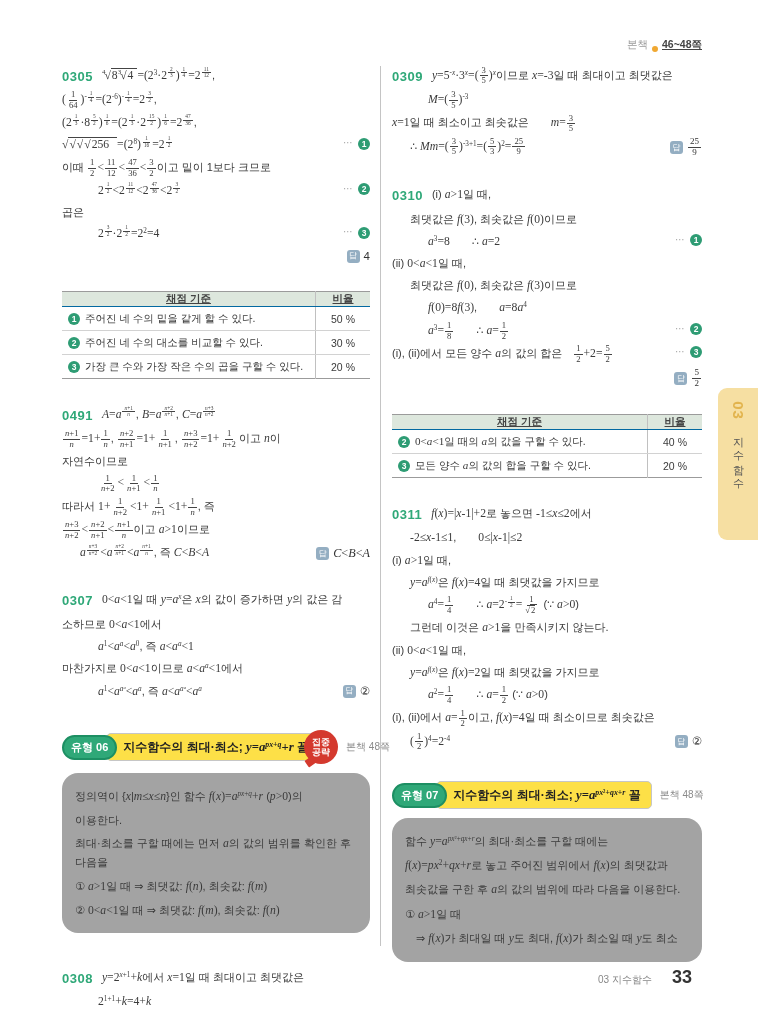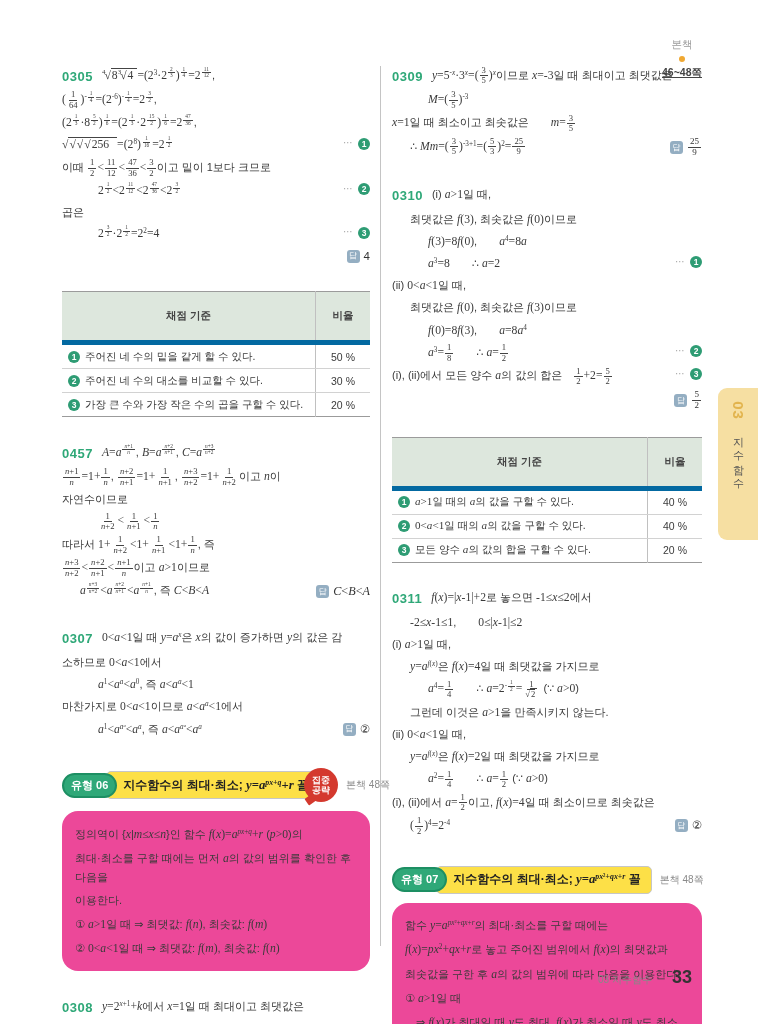--- a/index.html
+++ b/index.html
@@ -1,19 +1,19 @@
 <!DOCTYPE html>
 <html><head>
 <meta charset="utf-8">
 <style>
   html,body{margin:0;padding:0;background:#e9e9e9;}
   .page{position:relative;width:758px;height:1024px;background:#ffffff;overflow:hidden;
         font-family:"Liberation Sans","DejaVu Sans",sans-serif;color:#3a3a3a;font-size:11px;}
   
-  .hdr{position:absolute;top:38px;right:56px;font-size:10.5px;color:#999;display:flex;align-items:center;gap:4px;flex-direction:column;}
+  .hdr{position:absolute;top:38px;right:56px;font-size:10.5px;color:#999;display:flex;align-items:flex-end;gap:4px;}
   .hdr .dot{width:6px;height:6px;border-radius:50%;background:var(--dot,#f0a832);display:inline-block;}
   .hdr .pg{color:#444;font-weight:bold;text-decoration:underline;}
   
   .col{position:absolute;top:64px;width:308px;}
   .col.left{left:62px;}
   .col.right{left:392px;width:310px;}
   .divider{position:absolute;left:380px;top:66px;width:1px;height:880px;background:#c4c4c4;}
   
   .sidetab{position:absolute;right:0;top:388px;width:40px;height:152px;background:var(--tab,#f6dfa2);
            border-radius:9px 0 0 9px;display:flex;flex-direction:column;align-items:center;padding-top:14px;box-sizing:border-box;}
@@ -44,39 +44,39 @@
   .fr{display:inline-flex;flex-direction:column;align-items:center;vertical-align:middle;
       line-height:1.1;font-size:.74em;padding:0 1px;text-align:center;}
   .fn{border-bottom:1px solid #444;padding:0 2px;}
   .fd{padding:0 2px;}
   .rad{white-space:nowrap;}
   .ri{font-size:.6em;vertical-align:.6em;margin-right:-1px;}
   .rb{border-top:1px solid #444;padding:0 2px 0 1px;}
   
   .grading{width:100%;border-collapse:collapse;font-size:10.5px;margin:10px 0 24px 0;
            border-top:1.3px solid #9b9b9b;border-bottom:1.3px solid #9b9b9b;}
-  .grading th{background:#dde7dd;font-weight:bold;color:#444;padding:17px 2px;border-bottom:5px solid #0369a1;}
+  .grading th{background:#dde7dd;font-weight:bold;color:#444;padding:0 2px;border-bottom:1px solid #0369a1;text-decoration:underline;}
   .grading td{padding:4.5px 6px;border-bottom:1px solid #d2d2d2;}
   .grading tr:last-child td{border-bottom:none;}
   .grading .ratio{width:42px;text-align:center;border-left:1px solid #c0c0c0;}
   .grading .crit .stepc{margin-right:5px;}
   
-  .concept{margin:28px 0 24px 0;}
+  .concept{margin:28px 0 33px 0;}
   .c-head{display:flex;align-items:center;position:relative;margin-bottom:9px;}
   .cbadge{background:var(--green,#2fa878);border:2px solid #1d8f63;color:#fff;border-radius:14px;
           padding:3px 7px;font-size:11px;font-weight:bold;z-index:2;white-space:nowrap;flex:0 0 auto;}
   .ctitle{border:1.5px solid #c6c6c6;border-radius:5px;background:#fde047;padding:4.5px 10px 4.5px 16px;
           margin-left:-11px;font-weight:bold;font-size:12px;color:#222;flex:1 1 auto;white-space:nowrap;}
   .cfocus{width:34px;height:34px;background:var(--red,#d4392e);border-radius:50%;color:#fff;font-size:9px;
           font-weight:bold;display:flex;flex-direction:column;align-items:center;justify-content:center;
           line-height:1.2;margin-left:-16px;z-index:3;flex:0 0 auto;position:relative;}
   .cfocus:after{content:"";position:absolute;left:2px;bottom:-2px;width:8px;height:8px;background:var(--red,#d4392e);
           transform:rotate(55deg);border-radius:1px;}
   .cref{color:#8a8a8a;font-size:10px;margin-left:8px;white-space:nowrap;flex:0 0 auto;}
-  .c-body{background:#ec4899;border-radius:16px;padding:11px 13px;font-size:11px;}
+  .c-body{background:#a3a3a3;border-radius:16px;padding:11px 13px;font-size:11px;}
   .c-body .line{padding:2.5px 0;}
 </style>
 </head>
 <body>
 
 <div class="page" style="--green: #2fa878; --stepg: #2e9c74; --ansb: #94aec2; --red: #d4392e; --tab: #f6dfa2; --dot: #f0a832;">
   <div class="hdr">
     <span>본책</span>
     <span class="dot"></span>
     <span class="pg">46~48쪽</span>
@@ -226,21 +226,21 @@
             <td class="ratio">30 %</td>
           </tr>
           <tr>
             <td class="crit"><span class="stepc">3</span>가장 큰 수와 가장 작은 수의 곱을 구할 수 있다.</td>
             <td class="ratio">20 %</td>
           </tr>
         </tbody>
       </table>
       <div class="problem">
         <div class="line">
-          <span class="pnum">0457</span>
+          <span class="pnum">0491</span>
           <span class="ltx"><span class="mt"><i>A</i>=<i>a</i><sup><span class="fr">
                   <span class="fn"><i>n</i>+1</span>
                   <span class="fd"><i>n</i></span>
                 </span></sup></span>, <span class="mt"><i>B</i>=<i>a</i><sup><span class="fr">
                   <span class="fn"><i>n</i>+2</span>
                   <span class="fd"><i>n</i>+1</span>
                 </span></sup></span>, <span class="mt"><i>C</i>=<i>a</i><sup><span class="fr">
                   <span class="fn"><i>n</i>+3</span>
                   <span class="fd"><i>n</i>+2</span>
                 </span></sup></span></span>
@@ -352,24 +352,24 @@
             <span>집중</span>
             <span>공략</span>
           </span>
           <span class="cref">본책 48쪽</span>
         </div>
         <div class="c-body">
           <div class="line">
             <span class="ltx">정의역이 {<span class="mt"><i>x</i></span>|<span class="mt"><i>m</i>≤<i>x</i>≤<i>n</i></span>}인 함수 <span class="mt"><i>f</i>(<i>x</i>)=<i>a</i><sup><i>px</i>+<i>q</i></sup>+<i>r</i></span> (<span class="mt"><i>p</i>&gt;0</span>)의</span>
           </div>
           <div class="line">
+            <span class="ltx">이용한다.</span>
+          </div>
+          <div class="line">
             <span class="ltx">최대·최소를 구할 때에는 먼저 <span class="mt"><i>a</i></span>의 값의 범위를 확인한 후 다음을</span>
-          </div>
-          <div class="line">
-            <span class="ltx">이용한다.</span>
           </div>
           <div class="line">
             <span class="ltx">① <span class="mt"><i>a</i>&gt;1</span>일 때 ⇒ 최댓값: <span class="mt"><i>f</i>(<i>n</i>)</span>, 최솟값: <span class="mt"><i>f</i>(<i>m</i>)</span></span>
           </div>
           <div class="line">
             <span class="ltx">② <span class="mt">0&lt;<i>a</i>&lt;1</span>일 때 ⇒ 최댓값: <span class="mt"><i>f</i>(<i>m</i>)</span>, 최솟값: <span class="mt"><i>f</i>(<i>n</i>)</span></span>
           </div>
         </div>
       </div>
       <div class="problem">
@@ -425,23 +425,20 @@
       </div>
       <div class="problem">
         <div class="line">
           <span class="pnum">0310</span>
           <span class="ltx">(i) <span class="mt"><i>a</i>&gt;1</span>일 때,</span>
         </div>
         <div class="line ind1">
           <span class="ltx">최댓값은 <span class="mt"><i>f</i>(3)</span>, 최솟값은 <span class="mt"><i>f</i>(0)</span>이므로</span>
         </div>
         <div class="line ind2">
-          <span class="ltx"><span class="mt"><i>f</i>(3)=8<i>f</i>(0)</span>,　　<span class="mt"><i>a</i><sup>4</sup>=8<i>a</i></span></span>
-        </div>
-        <div class="line ind2">
           <span class="ltx"><span class="mt"><i>a</i><sup>3</sup>=8</span>　　∴ <span class="mt"><i>a</i>=2</span></span>
           <span class="tail">
             <span class="dots">⋯</span>
             <span class="stepc">1</span>
           </span>
         </div>
         <div class="line">
           <span class="ltx">(ii) <span class="mt">0&lt;<i>a</i>&lt;1</span>일 때,</span>
         </div>
         <div class="line ind1">
@@ -488,24 +485,20 @@
         </div>
       </div>
       <table class="grading">
         <thead>
           <tr>
             <th>채점 기준</th>
             <th class="ratio">비율</th>
           </tr>
         </thead>
         <tbody>
-          <tr>
-            <td class="crit"><span class="stepc">1</span><span class="mt"><i>a</i>&gt;1</span>일 때의 <span class="mt"><i>a</i></span>의 값을 구할 수 있다.</td>
-            <td class="ratio">40 %</td>
-          </tr>
           <tr>
             <td class="crit"><span class="stepc">2</span><span class="mt">0&lt;<i>a</i>&lt;1</span>일 때의 <span class="mt"><i>a</i></span>의 값을 구할 수 있다.</td>
             <td class="ratio">40 %</td>
           </tr>
           <tr>
             <td class="crit"><span class="stepc">3</span>모든 양수 <span class="mt"><i>a</i></span>의 값의 합을 구할 수 있다.</td>
             <td class="ratio">20 %</td>
           </tr>
         </tbody>
       </table>

